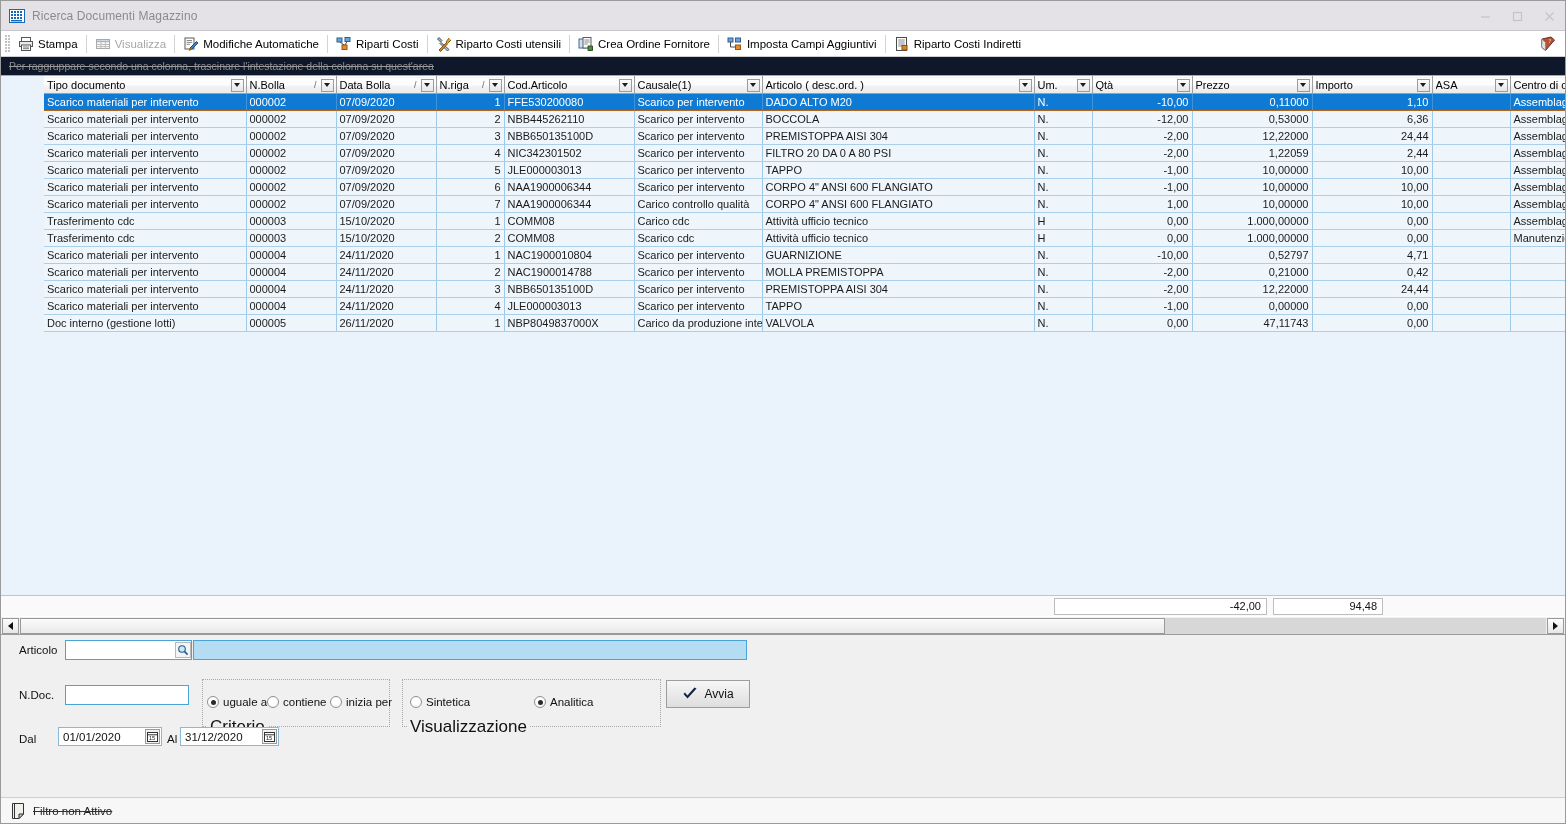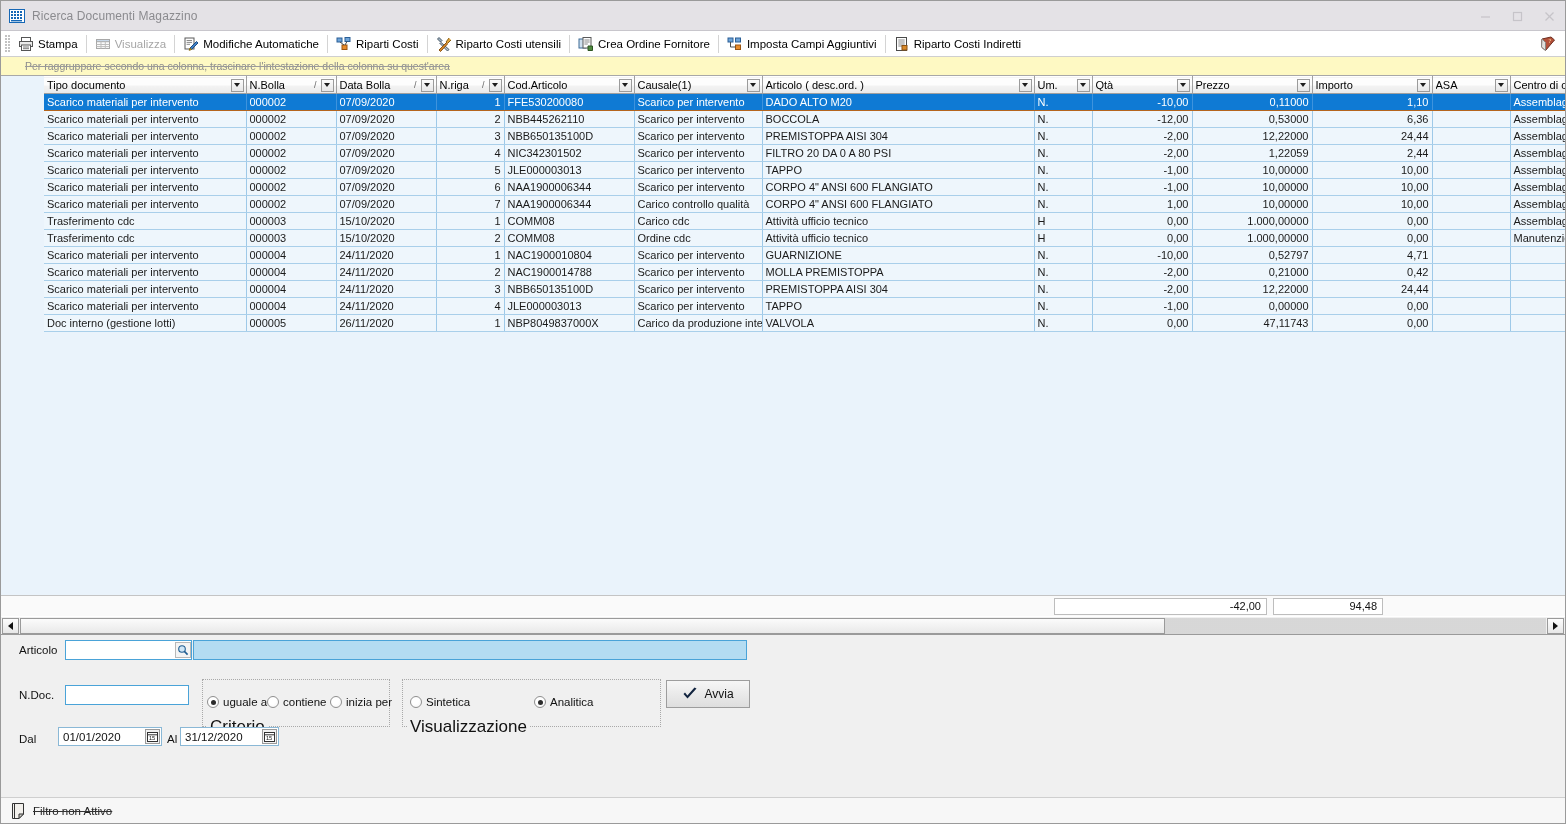--- a/index.html
+++ b/index.html
@@ -70,25 +70,25 @@
   }
   .tbtn.disabled{color:#a6a6a6;}
   .tbtn .ico{width:16px;height:16px;margin-right:4px;flex:0 0 16px;display:block;}
   .tsep{
     width:1px;height:18px;background:#d4d4d4;margin:0 3px;flex:0 0 1px;
   }
   .help-ico{position:absolute;right:8px;top:4px;width:18px;height:18px;}
   
   .grouppanel{
     height:19px;flex:0 0 19px;
-    background:#fef9c3;
+    background:#0f172a;
     color:#8d8d8d;
     font-size:10.5px;
     display:flex;align-items:center;
-    padding-left:24px;
+    padding-left:8px;
     box-sizing:border-box;
     border-bottom:1px solid #a8a8a8;
     text-decoration:line-through;
     text-decoration-color:#9b9b9b;
   }
   
   .gridwrap{
     flex:1 1 auto;
     margin:0;
     background:#ffffff;
@@ -670,21 +670,21 @@
               <td class="num">0,00</td>
               <td></td>
               <td>Assemblaggio linea 1</td>
             </tr>
             <tr>
               <td>Trasferimento cdc</td>
               <td>000003</td>
               <td>15/10/2020</td>
               <td class="num">2</td>
               <td>COMM08</td>
-              <td>Ordine cdc</td>
+              <td>Scarico cdc</td>
               <td>Attività ufficio tecnico</td>
               <td>H</td>
               <td class="num">0,00</td>
               <td class="num">1.000,00000</td>
               <td class="num">0,00</td>
               <td></td>
               <td>Manutenzioni</td>
             </tr>
             <tr>
               <td>Scarico materiali per intervento</td>

